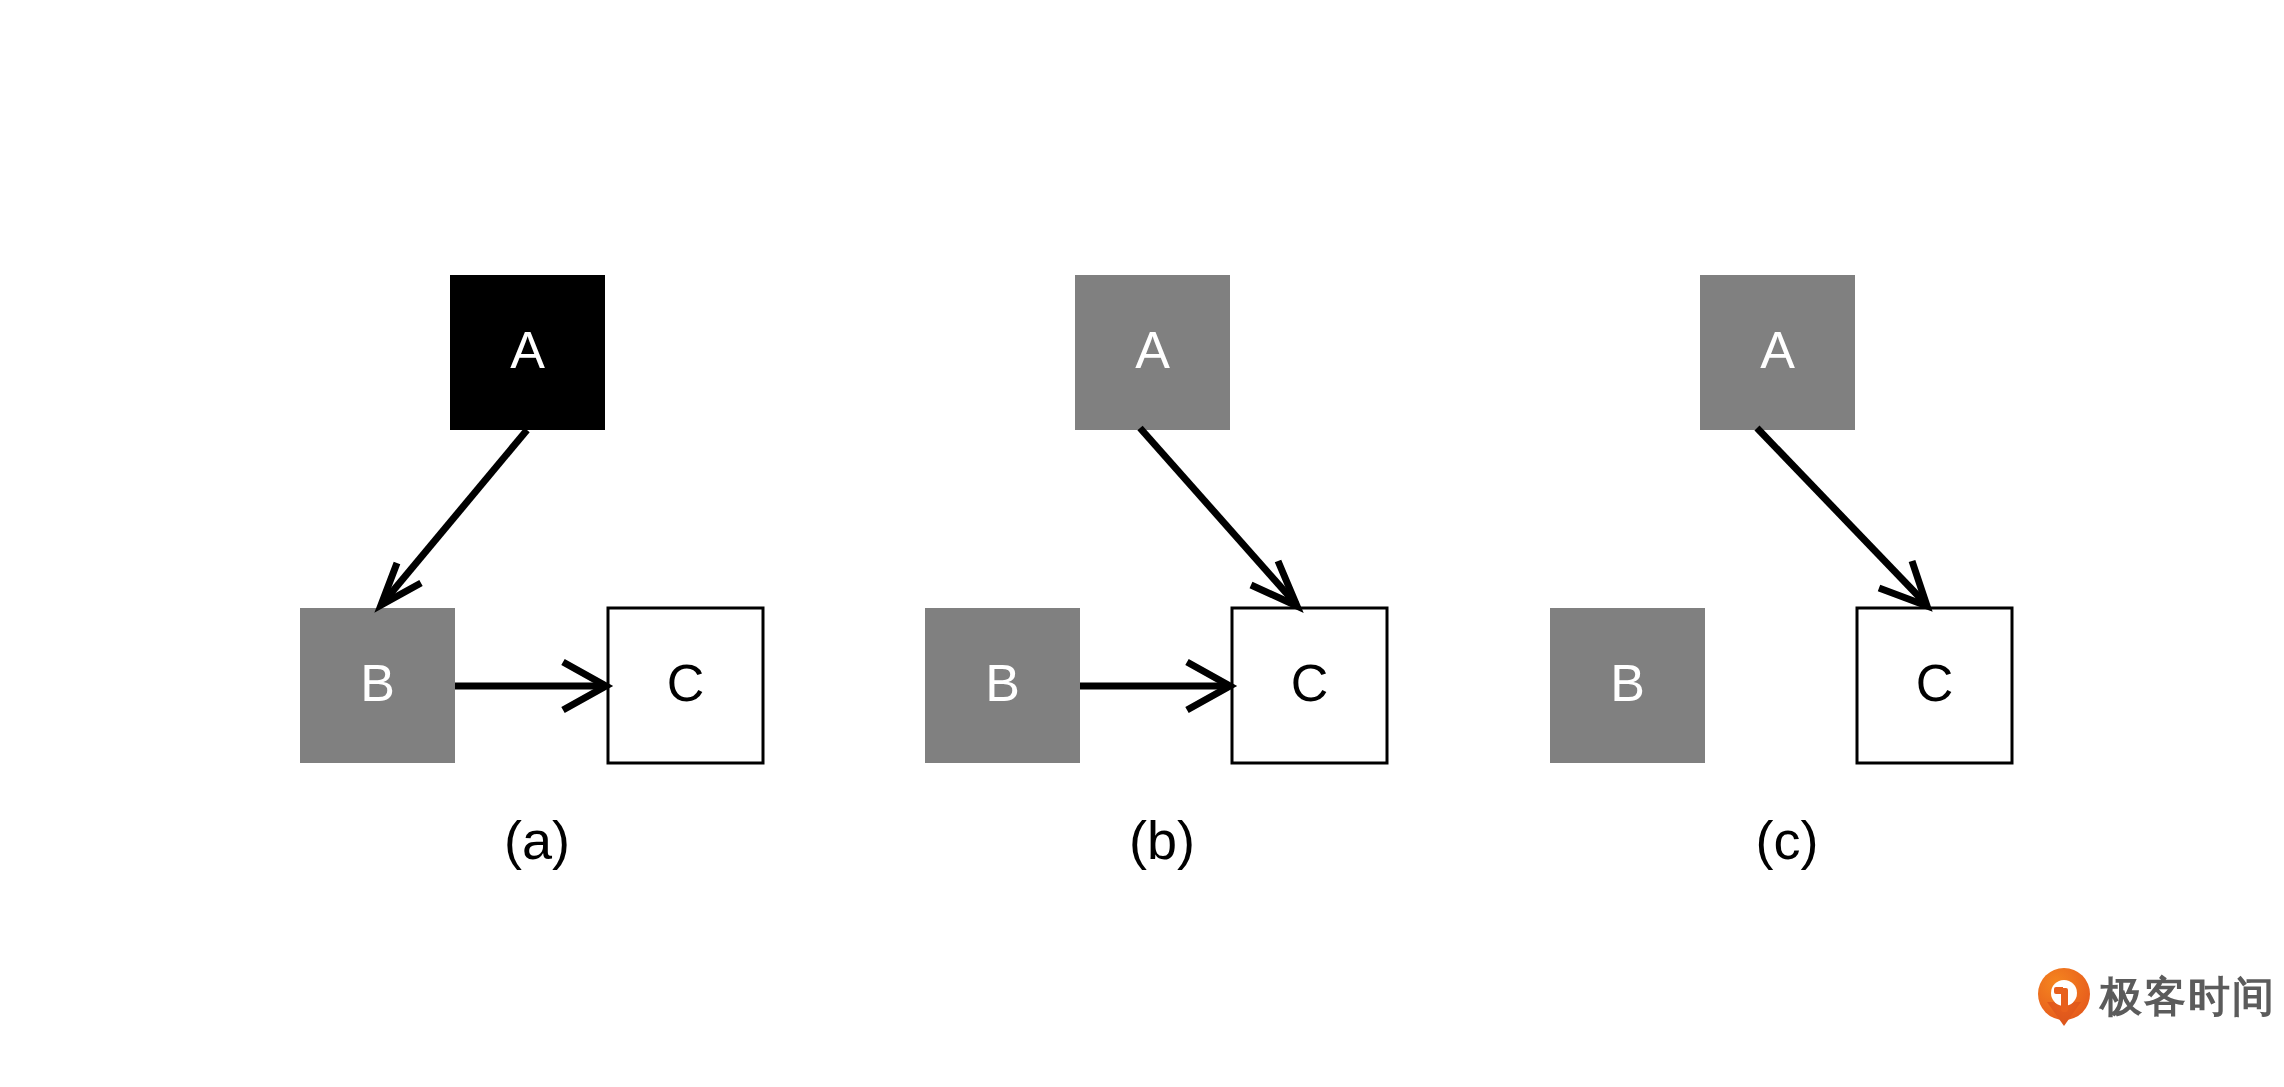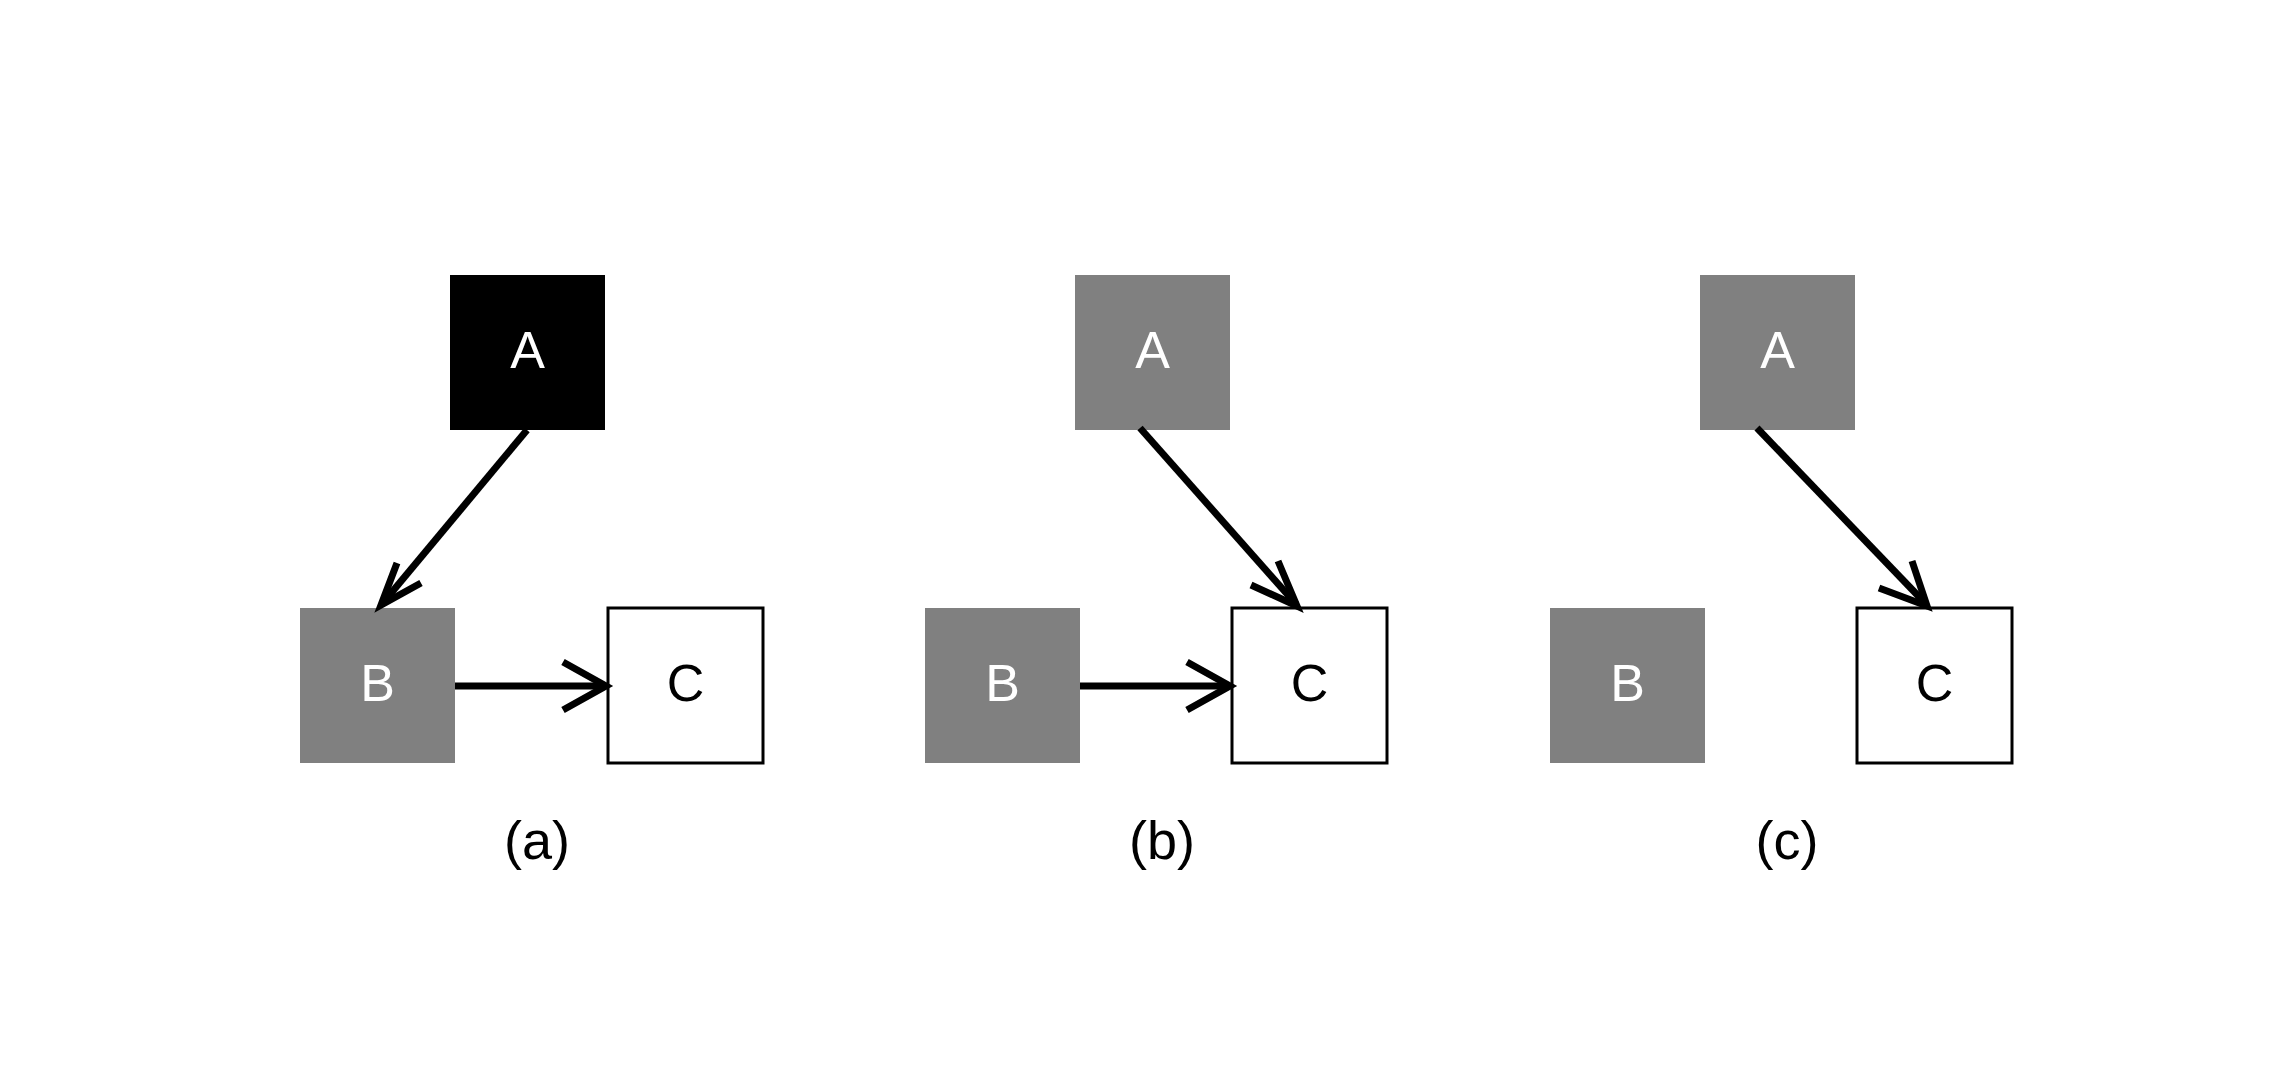--- a/index.html
+++ b/index.html
@@ -208,14 +208,24 @@
       <g>
         <line class="edge-line" x1="1757" y1="428" x2="1926" y2="604"></line>
         <path class="edge-head" d="M 1879 588 L 1927 606 L 1912 561"></path>
       </g>
 
       <text class="panel-caption" x="1787" y="845">(c)</text>
     </g>
 
   </svg>
 
+  <div id="watermark">
+    <div id="wm-mark">
+      <div class="pin"></div>
+      <div class="pin-tip"></div>
+      <div class="pin-hole"></div>
+      <div class="pin-stem"></div>
+      <div class="pin-serif"></div>
+    </div>
+    <div id="wm-text">极客时间</div>
+  </div>
 
 </div>
 
 </body></html>

